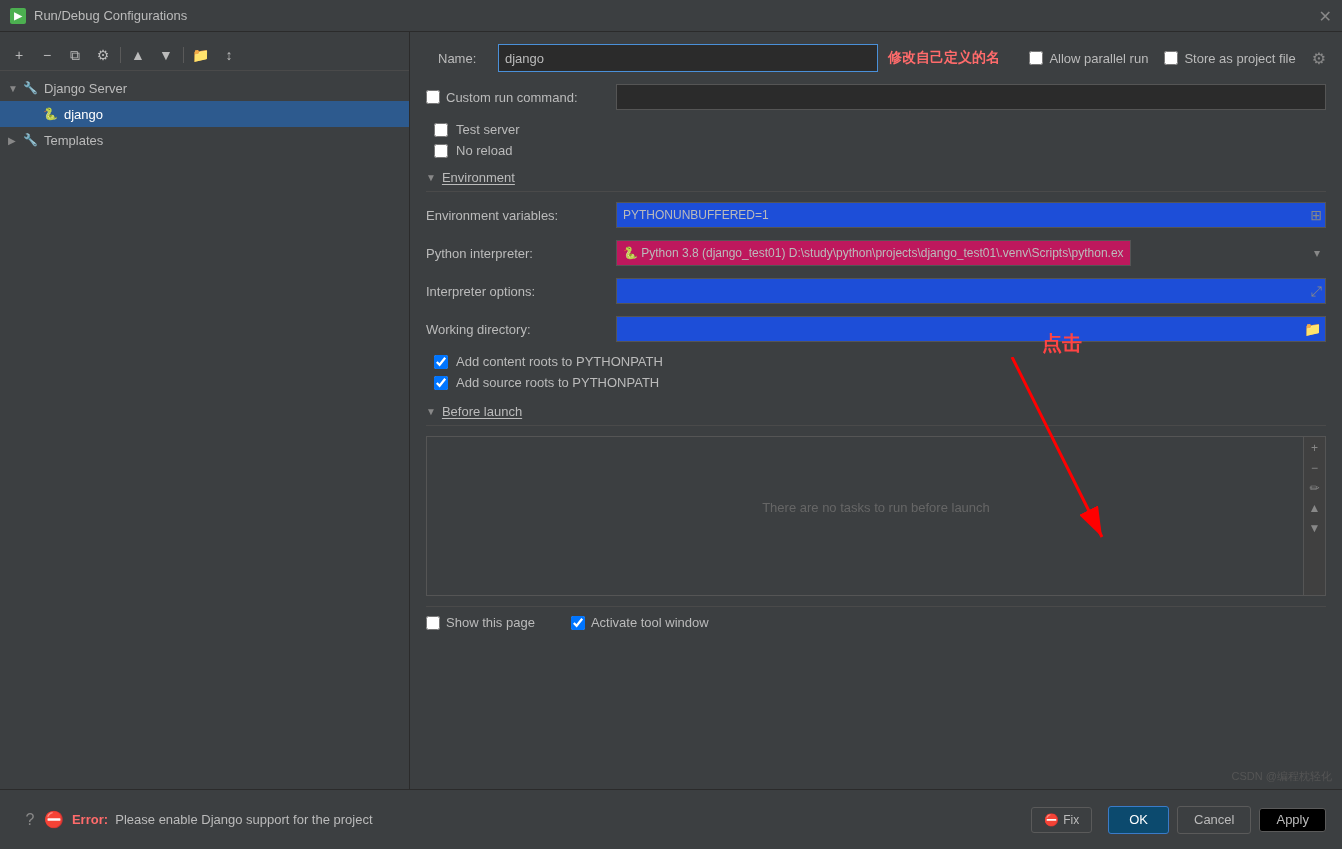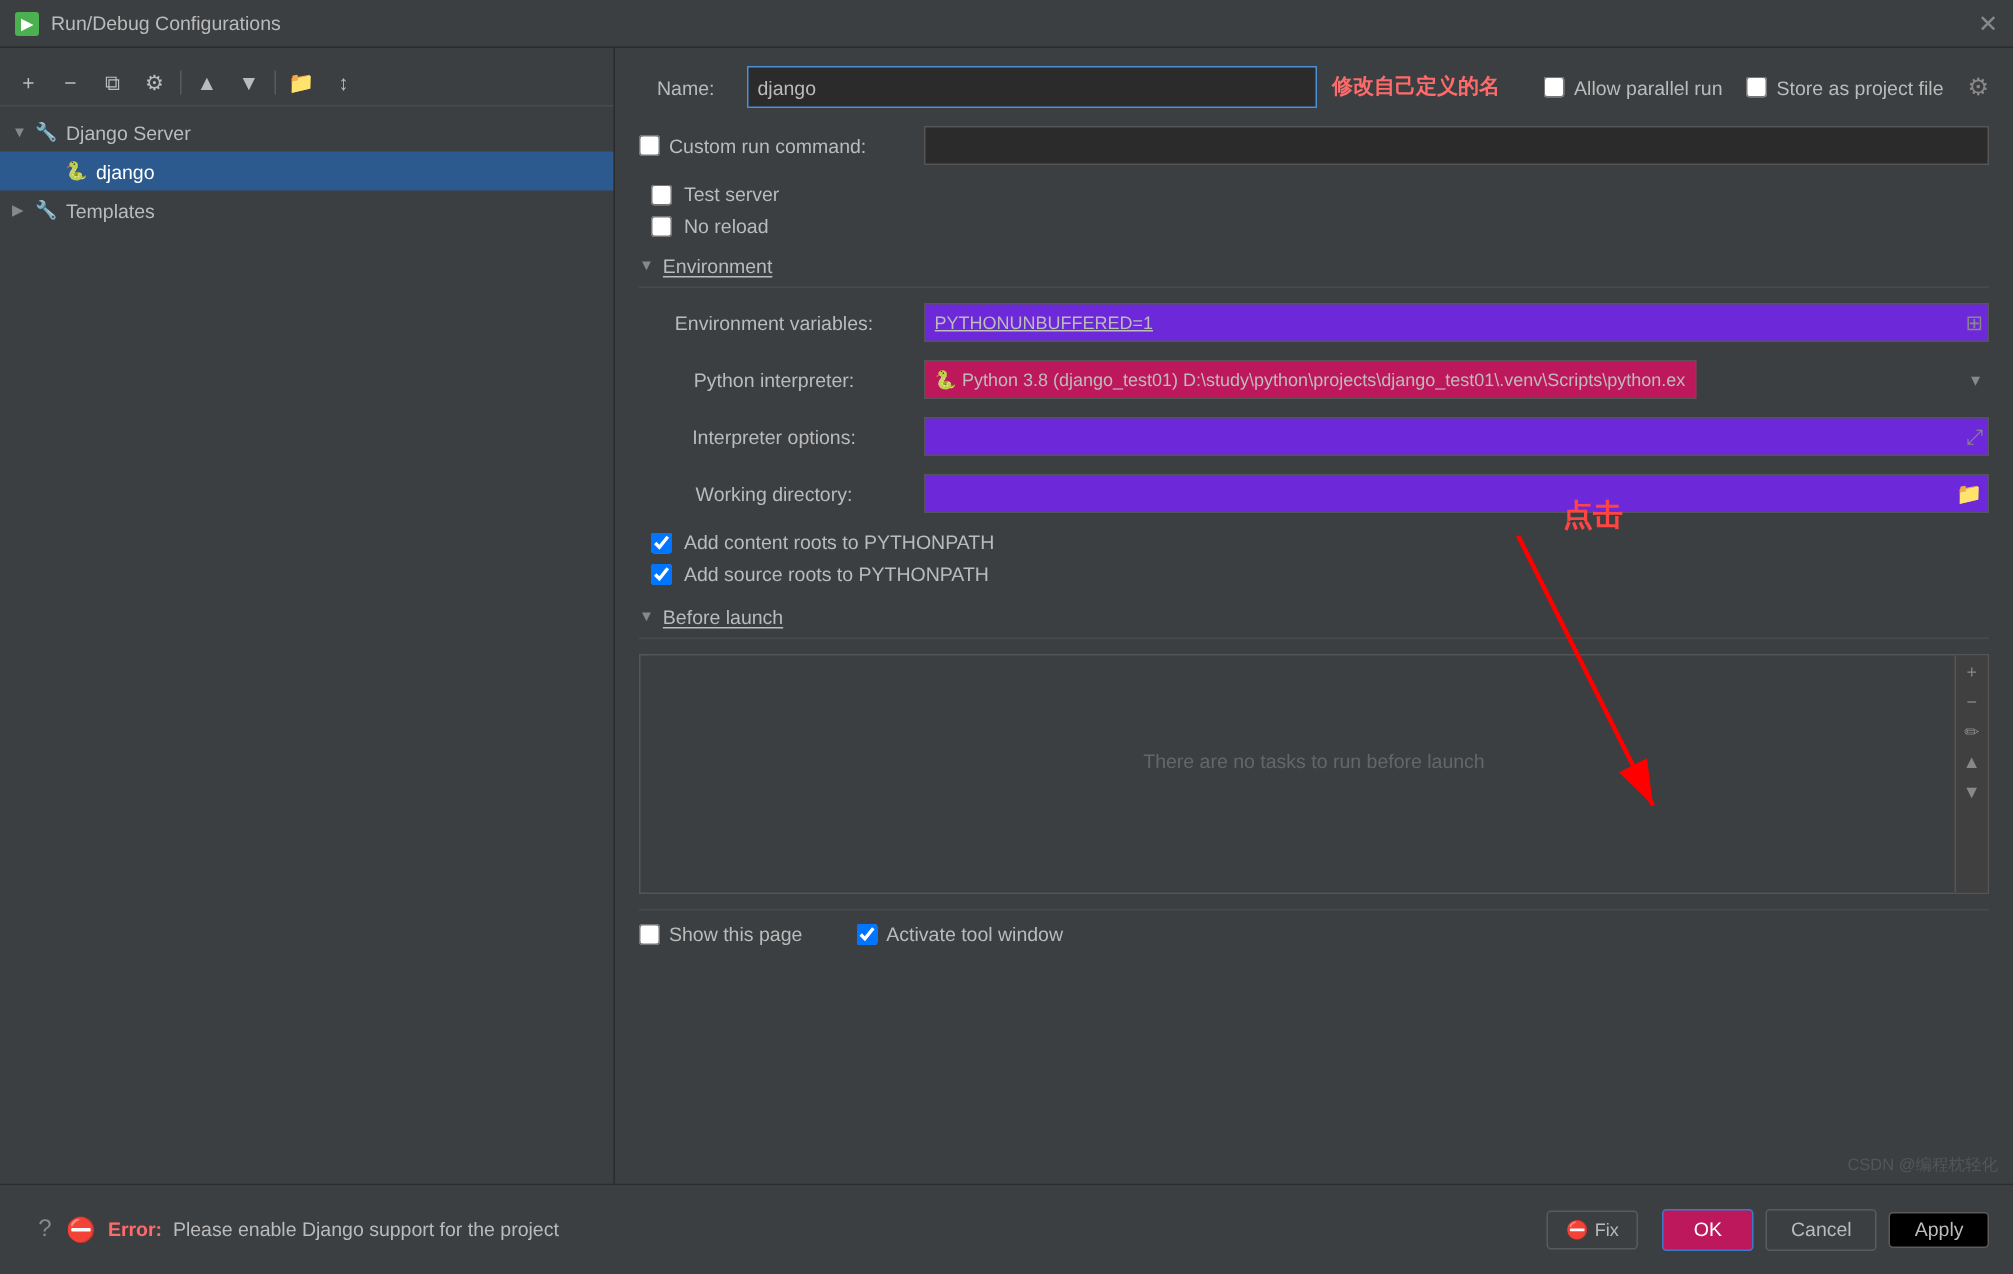--- a/index.html
+++ b/index.html
@@ -175,48 +175,46 @@
     .section-row {
       display: flex;
       align-items: center;
       margin-bottom: 12px;
       gap: 10px;
     }
     .section-label {
       min-width: 180px;
       font-size: 13px;
       color: #bbbbbb;
-      text-align: center;
     }
     .section-input {
       flex: 1;
       height: 26px;
       background: #2b2b2b;
       border: 1px solid #555;
       color: #bbbbbb;
       padding: 0 6px;
       font-size: 12px;
       outline: none;
     }
     .input-with-btn {
       flex: 1;
       display: flex;
       align-items: center;
       position: relative;
     }
     .input-with-btn input {
       width: 100%;
       height: 26px;
-      background: #6d28d9;
+      background: #1d4ed8;
       border: 1px solid #555;
       color: #bbbbbb;
       padding: 0 28px 0 6px;
       font-size: 12px;
       outline: none;
-      text-decoration: underline;
     }
     .input-icon-btn {
       position: absolute;
       right: 2px;
       background: transparent;
       border: none;
       color: #888;
       cursor: pointer;
       font-size: 14px;
       padding: 2px;
@@ -333,21 +331,21 @@
     }
 
     .dialog-buttons {
       display: flex;
       gap: 8px;
       align-items: center;
     }
     .btn-ok {
       height: 28px;
       padding: 0 20px;
-      background: #be185d;
+      background: #0c4a6e;
       border: 1px solid #3a7bc8;
       color: white;
       cursor: pointer;
       font-size: 13px;
       border-radius: 3px;
     }
     .btn-cancel {
       height: 28px;
       padding: 0 16px;
       background: #3c3f41;

